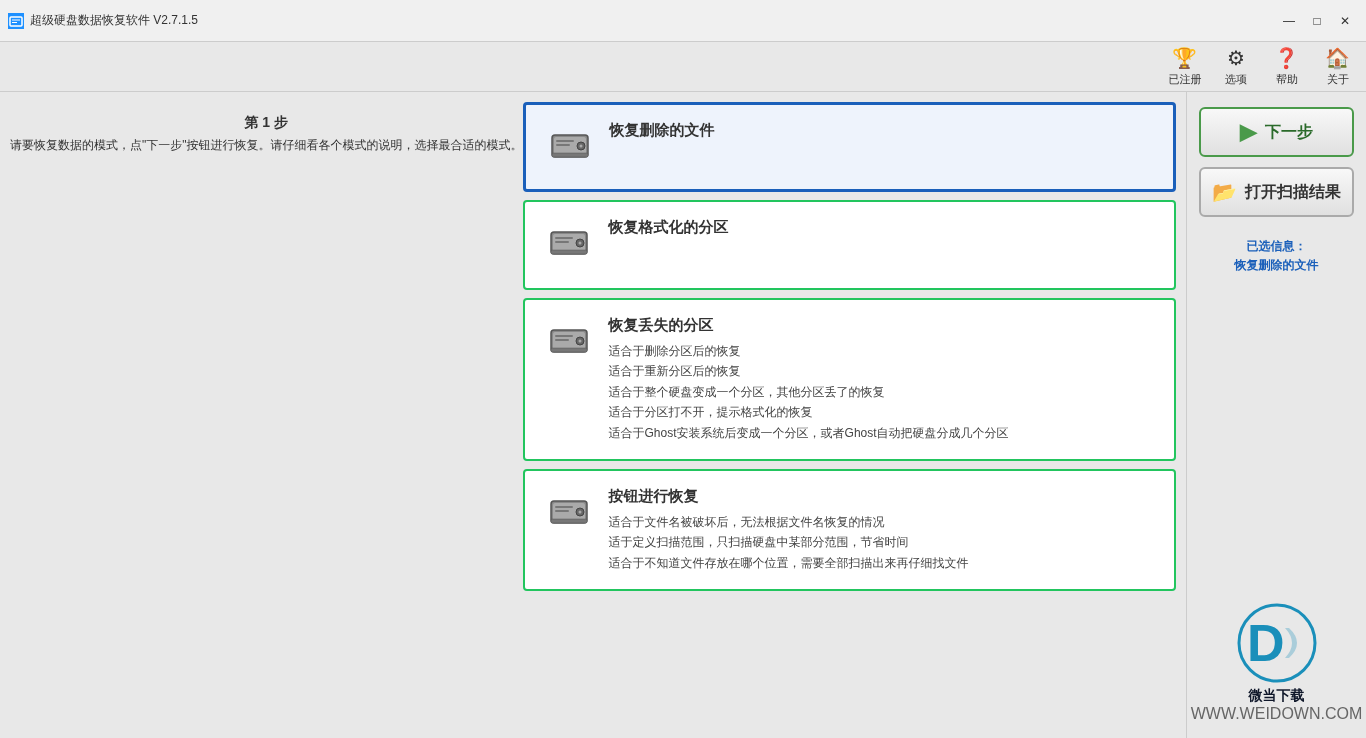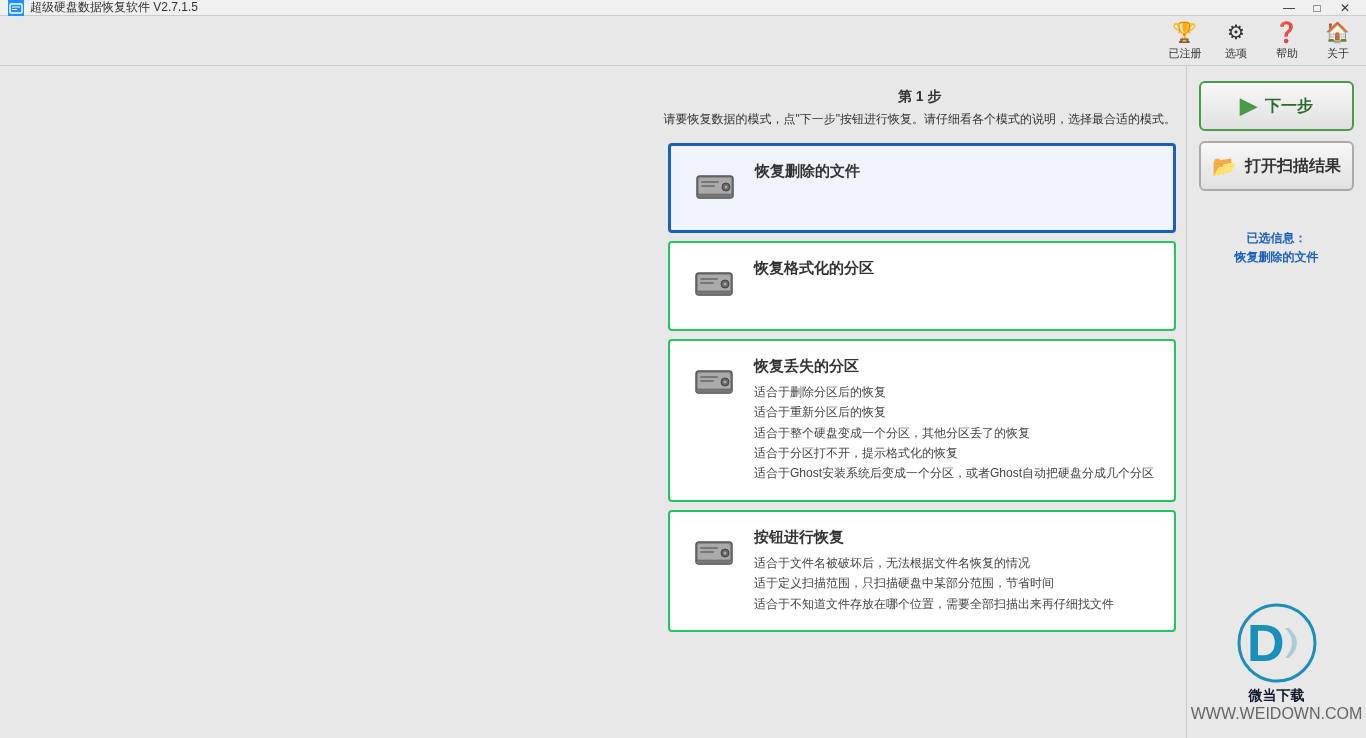--- a/index.html
+++ b/index.html
@@ -10,21 +10,21 @@
       width: 1366px;
       height: 738px;
       overflow: hidden;
       display: flex;
       flex-direction: column;
     }
 
     
     .title-bar {
       background: #f0f0f0;
-      height: 16px;
+      height: 42px;
       display: flex;
       align-items: center;
       padding: 0 8px;
       border-bottom: 1px solid #ccc;
       user-select: none;
     }
     .title-bar-icon {
       width: 16px;
       height: 16px;
       background: #1e90ff;
@@ -55,24 +55,22 @@
       cursor: pointer;
       color: #333;
       background: transparent;
       border: none;
     }
 
     
     .content-area {
       flex: 1;
       display: flex;
-      flex-direction: column;
       background: #e8e8e8;
       padding: 10px;
-      align-items: flex-end;
     }
 
     
     .step-header {
       text-align: center;
       padding: 8px 0 12px 0;
       line-height: 1.8;
     }
     .step-title {
       font-size: 14px;
@@ -175,21 +173,21 @@
     .action-btn.next-btn {
       border-color: #4a9a4a;
       color: #2a6a2a;
     }
     .action-btn.next-btn .btn-icon {
       color: #4a9a4a;
       font-size: 22px;
     }
 
     .selected-info {
-      margin-top: 28px;
+      margin-top: 10px;
       text-align: center;
       font-size: 12px;
       color: #1a5fba;
       font-weight: bold;
       line-height: 1.6;
     }
 
     
     .brand-area {
       margin-top: auto;

